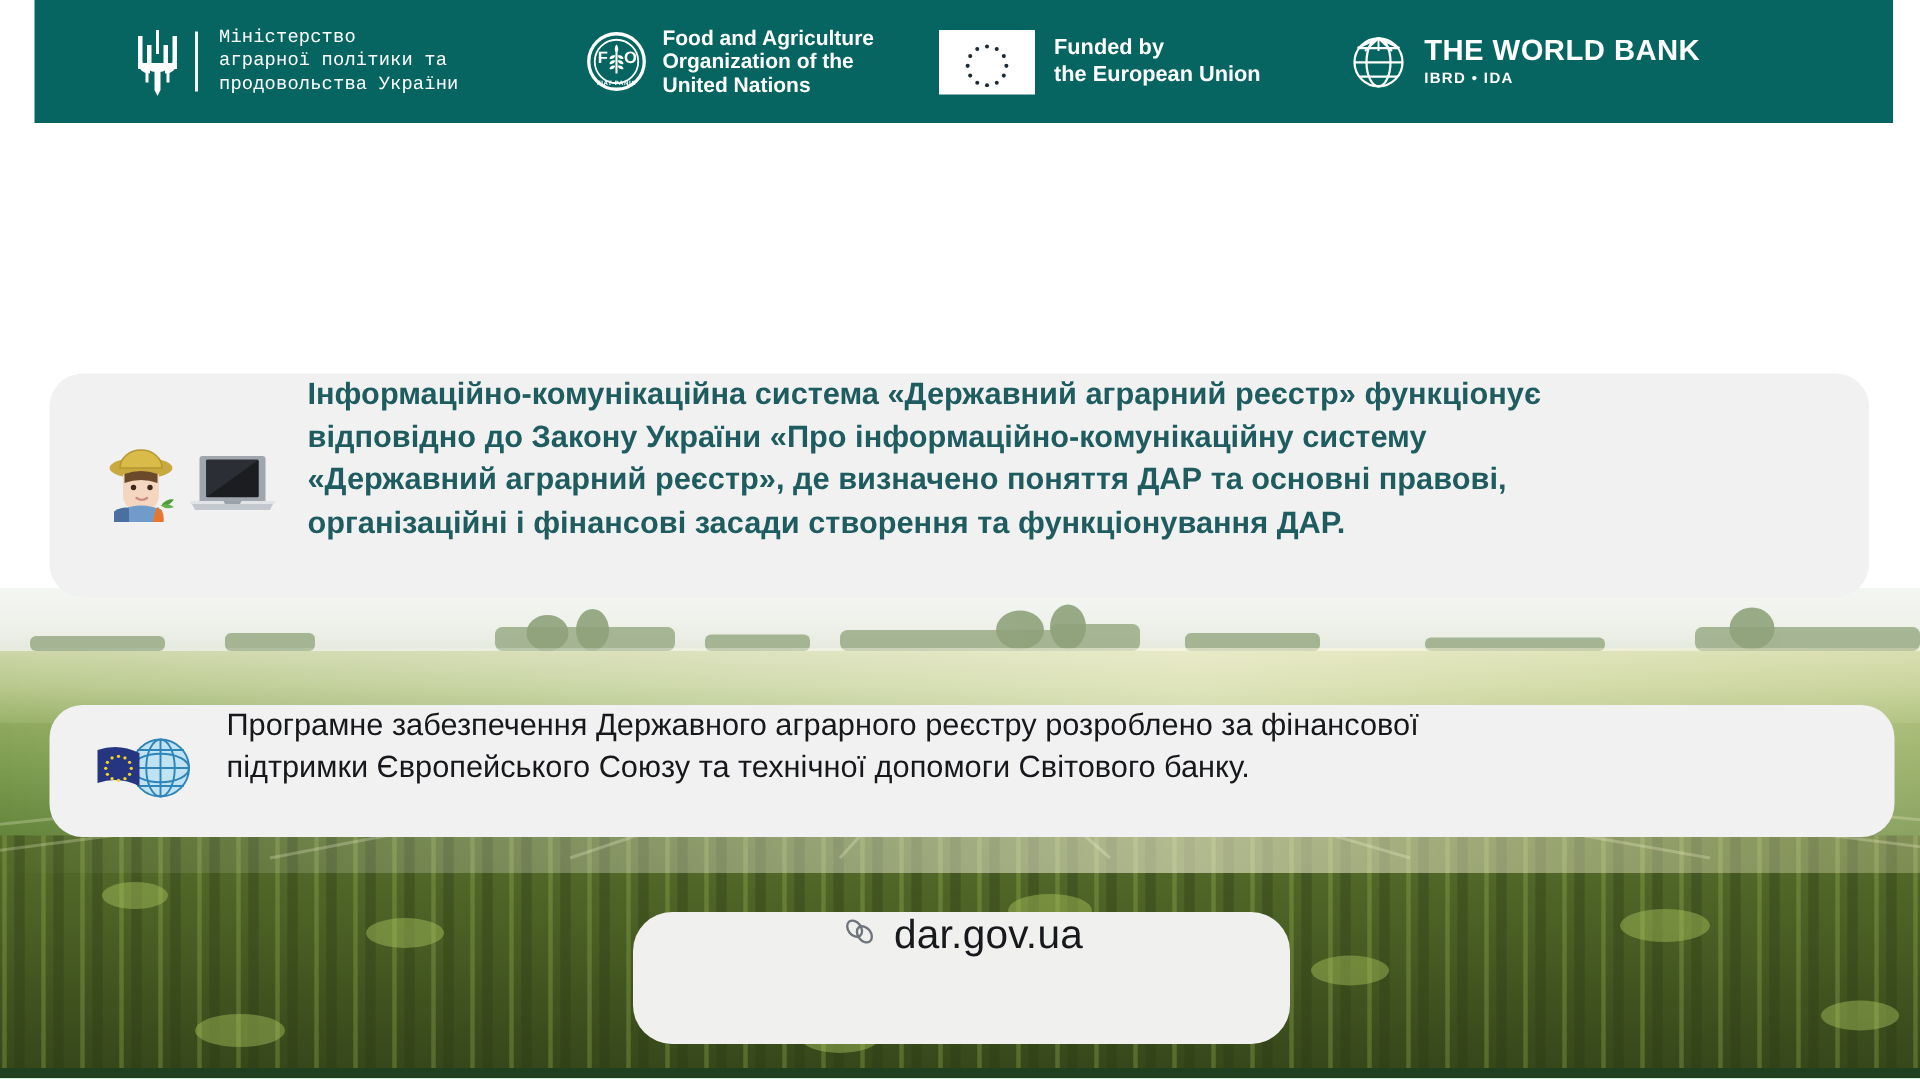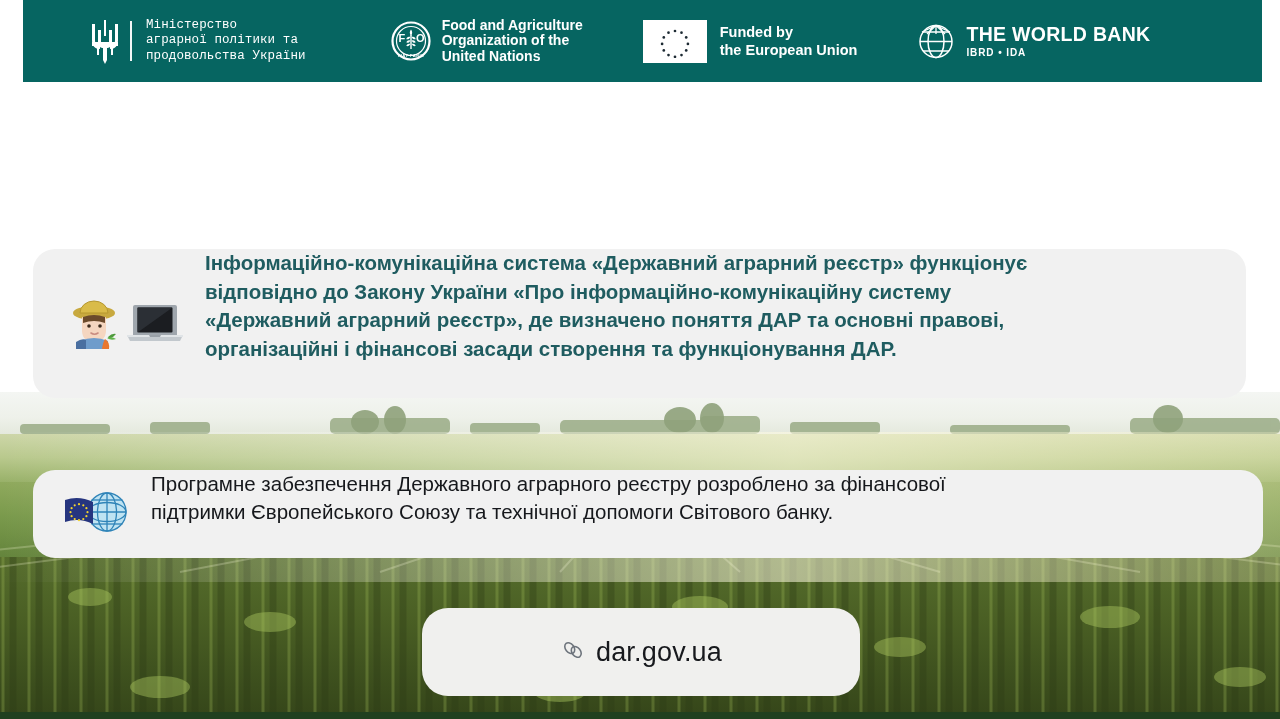--- a/index.html
+++ b/index.html
@@ -25,21 +25,21 @@
     display: flex;
     align-items: center;
   }
   .logo-block {
     display: flex;
     align-items: center;
     color: #ffffff;
   }
   .logo-mia   { margin-left: 65px; }
   .logo-fao   { margin-left: 85px; }
-  .logo-eu    { margin-left: 60px; }
+  .logo-eu    { margin-left: 43px; }
   .logo-wb    { margin-left: 58px; }
 
   .trident-wrap { width: 34px; height: 46px; }
   .divider-bar {
     width: 2px; height: 40px;
     background: #ffffff;
     margin: 0 14px 0 8px;
     opacity: .95;
   }
   .mia-text {
@@ -161,21 +161,20 @@
   }
 
   
   .url-pill {
     position: absolute;
     left: 422px; top: 608px;
     width: 438px; height: 88px;
     background: #f0f0ee;
     border-radius: 26px;
     display: flex;
-    align-items: center;
     justify-content: center;
     gap: 10px;
     cursor: pointer;
   }
   .url-text {
     font-size: 27px;
     color: #17191d;
     letter-spacing: .2px;
   }
   .link-emoji { display:block; }

